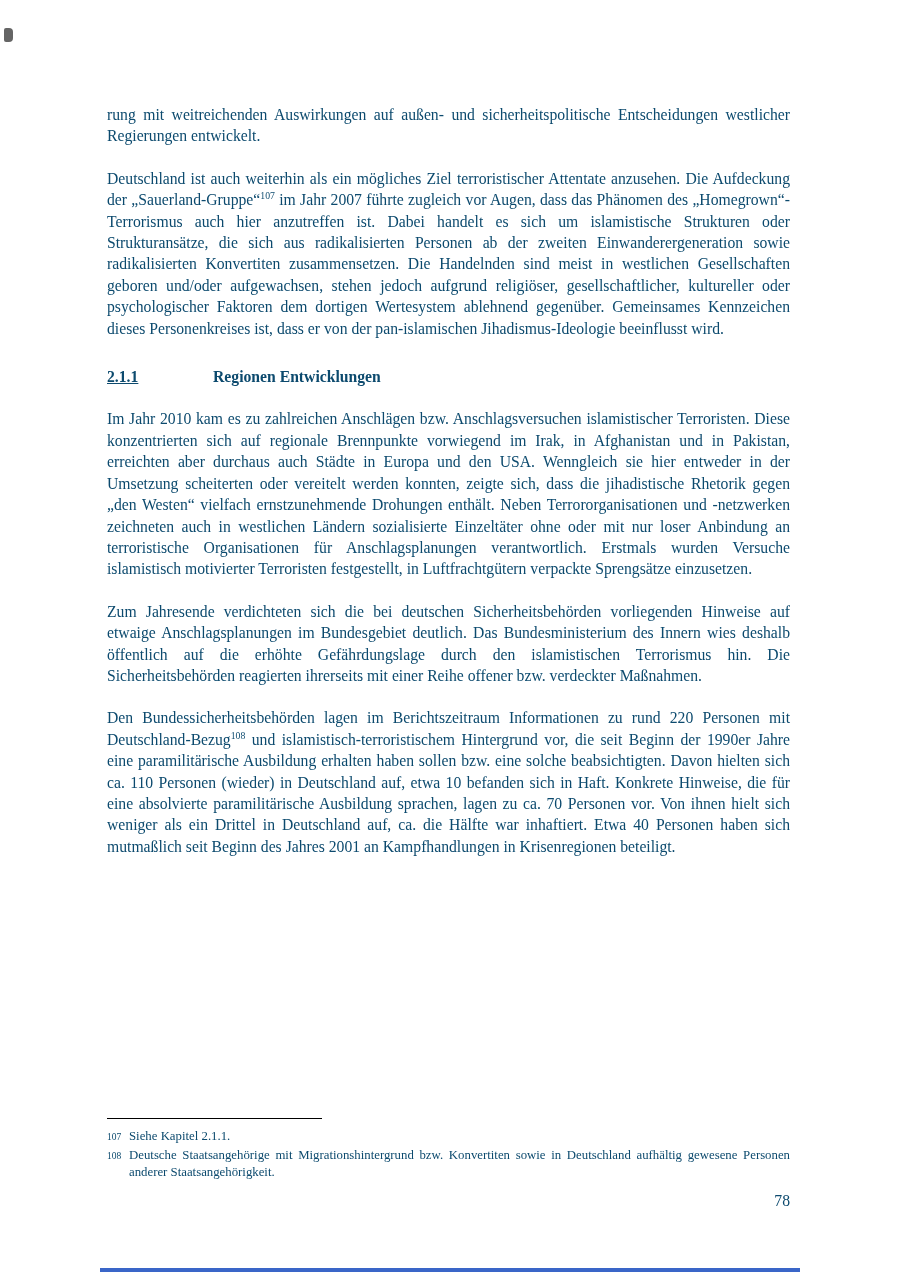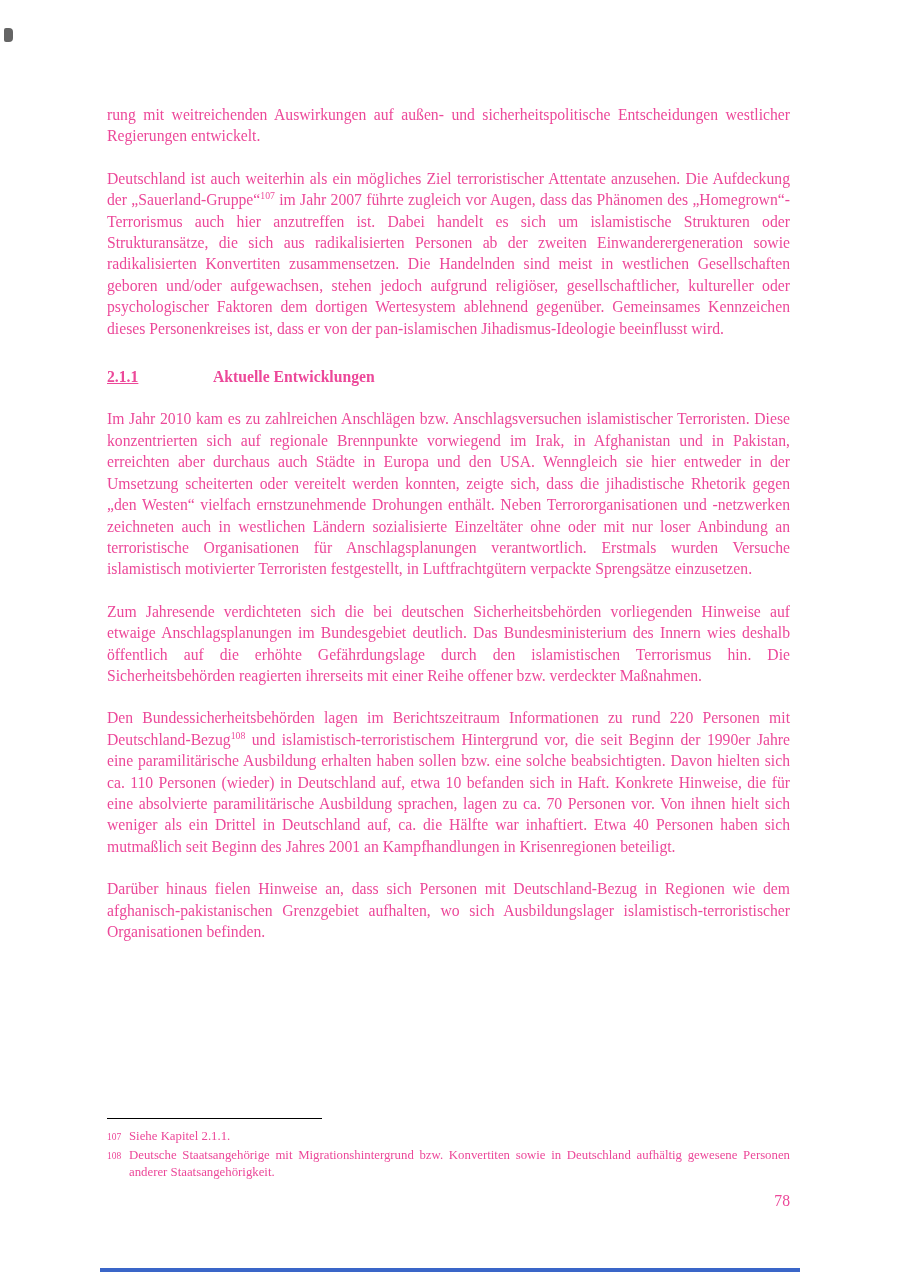--- a/index.html
+++ b/index.html
@@ -6,21 +6,21 @@
     margin: 0;
     padding: 0;
     background: #ffffff;
   }
   .page {
     position: relative;
     width: 900px;
     height: 1272px;
     background: #ffffff;
     font-family: "Liberation Serif", serif;
-    color: #ec4899;
+    color: #0c4a6e;
     overflow: hidden;
   }
   .scan-artifact {
     position: absolute;
     left: 4px;
     top: 28px;
     width: 9px;
     height: 14px;
     background: #4a4a4a;
     border-radius: 2px 4px 4px 2px;
@@ -111,30 +111,29 @@
 <div class="page">
 
   <div class="scan-artifact"></div>
 
   <div class="content">
 
     <p class="body-para">rung mit weitreichenden Auswirkungen auf außen- und sicherheitspolitische Entscheidungen westlicher Regierungen entwickelt.</p>
 
     <p class="body-para"><span>Deutschland ist auch weiterhin als ein mögliches Ziel terroristischer Attentate anzusehen. Die Aufdeckung der „Sauerland-Gruppe“</span><sup class="fnref">107</sup><span> im Jahr 2007 führte zugleich vor Augen, dass das Phänomen des „Homegrown“-Terrorismus auch hier anzutreffen ist. Dabei handelt es sich um islamistische Strukturen oder Strukturansätze, die sich aus radikalisierten Personen ab der zweiten Einwanderergeneration sowie radikalisierten Konvertiten zusammensetzen. Die Handelnden sind meist in westlichen Gesellschaften geboren und/oder aufgewachsen, stehen jedoch aufgrund religiöser, gesellschaftlicher, kultureller oder psychologischer Faktoren dem dortigen Wertesystem ablehnend gegenüber. Gemeinsames Kennzeichen dieses Personenkreises ist, dass er von der pan-islamischen Jihadismus-Ideologie beeinflusst wird.</span></p>
 
-    <h2 class="section-heading"><span class="hnum">2.1.1</span><span class="htitle">Aktuelle Entwicklungen</span></h2>
+    <h2 class="section-heading"><span class="hnum">2.1.1</span><span class="htitle">Regionen Entwicklungen</span></h2>
 
     <p class="body-para">Im Jahr 2010 kam es zu zahlreichen Anschlägen bzw. Anschlagsversuchen islamistischer Terroristen. Diese konzentrierten sich auf regionale Brennpunkte vorwiegend im Irak, in Afghanistan und in Pakistan, erreichten aber durchaus auch Städte in Europa und den USA. Wenngleich sie hier entweder in der Umsetzung scheiterten oder vereitelt werden konnten, zeigte sich, dass die jihadistische Rhetorik gegen „den Westen“ vielfach ernstzunehmende Drohungen enthält. Neben Terrororganisationen und -netzwerken zeichneten auch in westlichen Ländern sozialisierte Einzeltäter ohne oder mit nur loser Anbindung an terroristische Organisationen für Anschlagsplanungen verantwortlich. Erstmals wurden Versuche islamistisch motivierter Terroristen festgestellt, in Luftfrachtgütern verpackte Sprengsätze einzusetzen.</p>
 
     <p class="body-para">Zum Jahresende verdichteten sich die bei deutschen Sicherheitsbehörden vorliegenden Hinweise auf etwaige Anschlagsplanungen im Bundesgebiet deutlich. Das Bundesministerium des Innern wies deshalb öffentlich auf die erhöhte Gefährdungslage durch den islamistischen Terrorismus hin. Die Sicherheitsbehörden reagierten ihrerseits mit einer Reihe offener bzw. verdeckter Maßnahmen.</p>
 
 
     <p class="body-para"><span>Den Bundessicherheitsbehörden lagen im Berichtszeitraum Informationen zu rund 220 Personen mit Deutschland-Bezug</span><sup class="fnref">108</sup><span> und islamistisch-terroristischem Hintergrund vor, die seit Beginn der 1990er Jahre eine paramilitärische Ausbildung erhalten haben sollen bzw. eine solche beabsichtigten. Davon hielten sich ca. 110 Personen (wieder) in Deutschland auf, etwa 10 befanden sich in Haft. Konkrete Hinweise, die für eine absolvierte paramilitärische Ausbildung sprachen, lagen zu ca. 70 Personen vor. Von ihnen hielt sich weniger als ein Drittel in Deutschland auf, ca. die Hälfte war inhaftiert. Etwa 40 Personen haben sich mutmaßlich seit Beginn des Jahres 2001 an Kampfhandlungen in Krisenregionen beteiligt.</span></p>
 
-    <p class="body-para">Darüber hinaus fielen Hinweise an, dass sich Personen mit Deutschland-Bezug in Regionen wie dem afghanisch-pakistanischen Grenzgebiet aufhalten, wo sich Ausbildungslager islamistisch-terroristischer Organisationen befinden.</p>
 
   </div>
 
   <div class="footnote-area">
     <div class="fn-rule"></div>
 
     <div class="fn">
       <span class="fn-num">107</span>
       <span class="fn-text">Siehe Kapitel 2.1.1.</span>
     </div>

